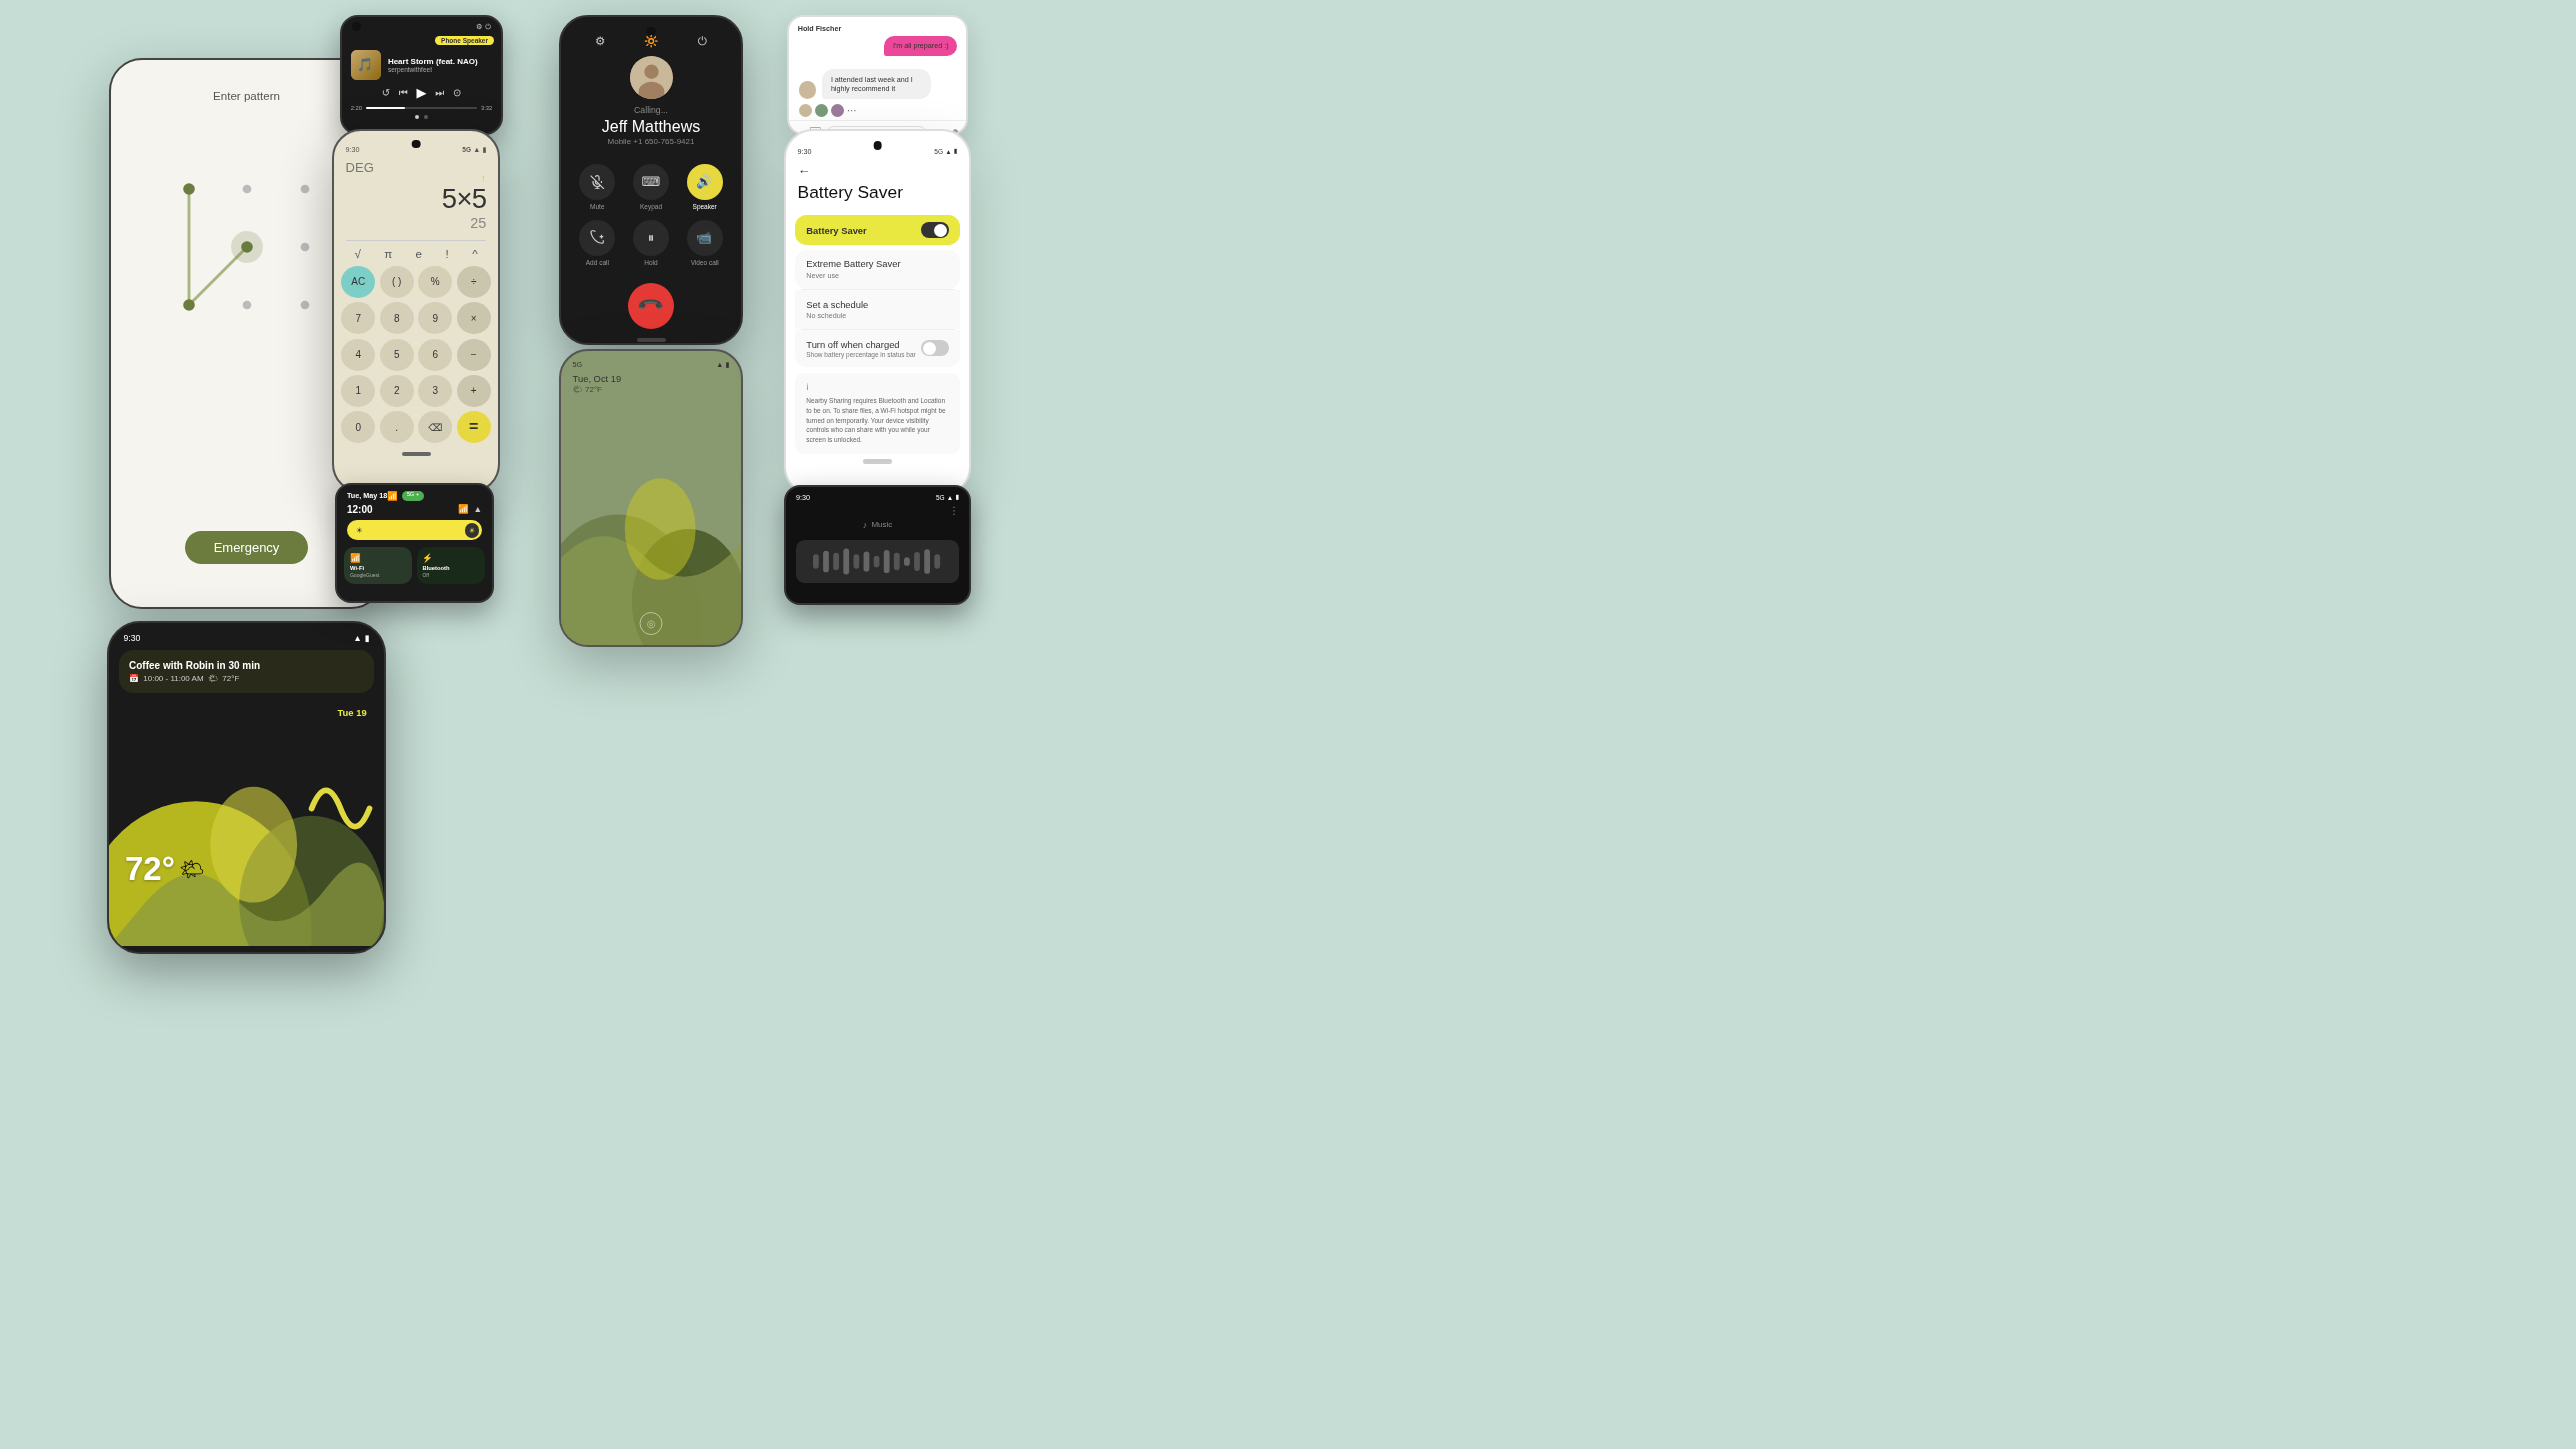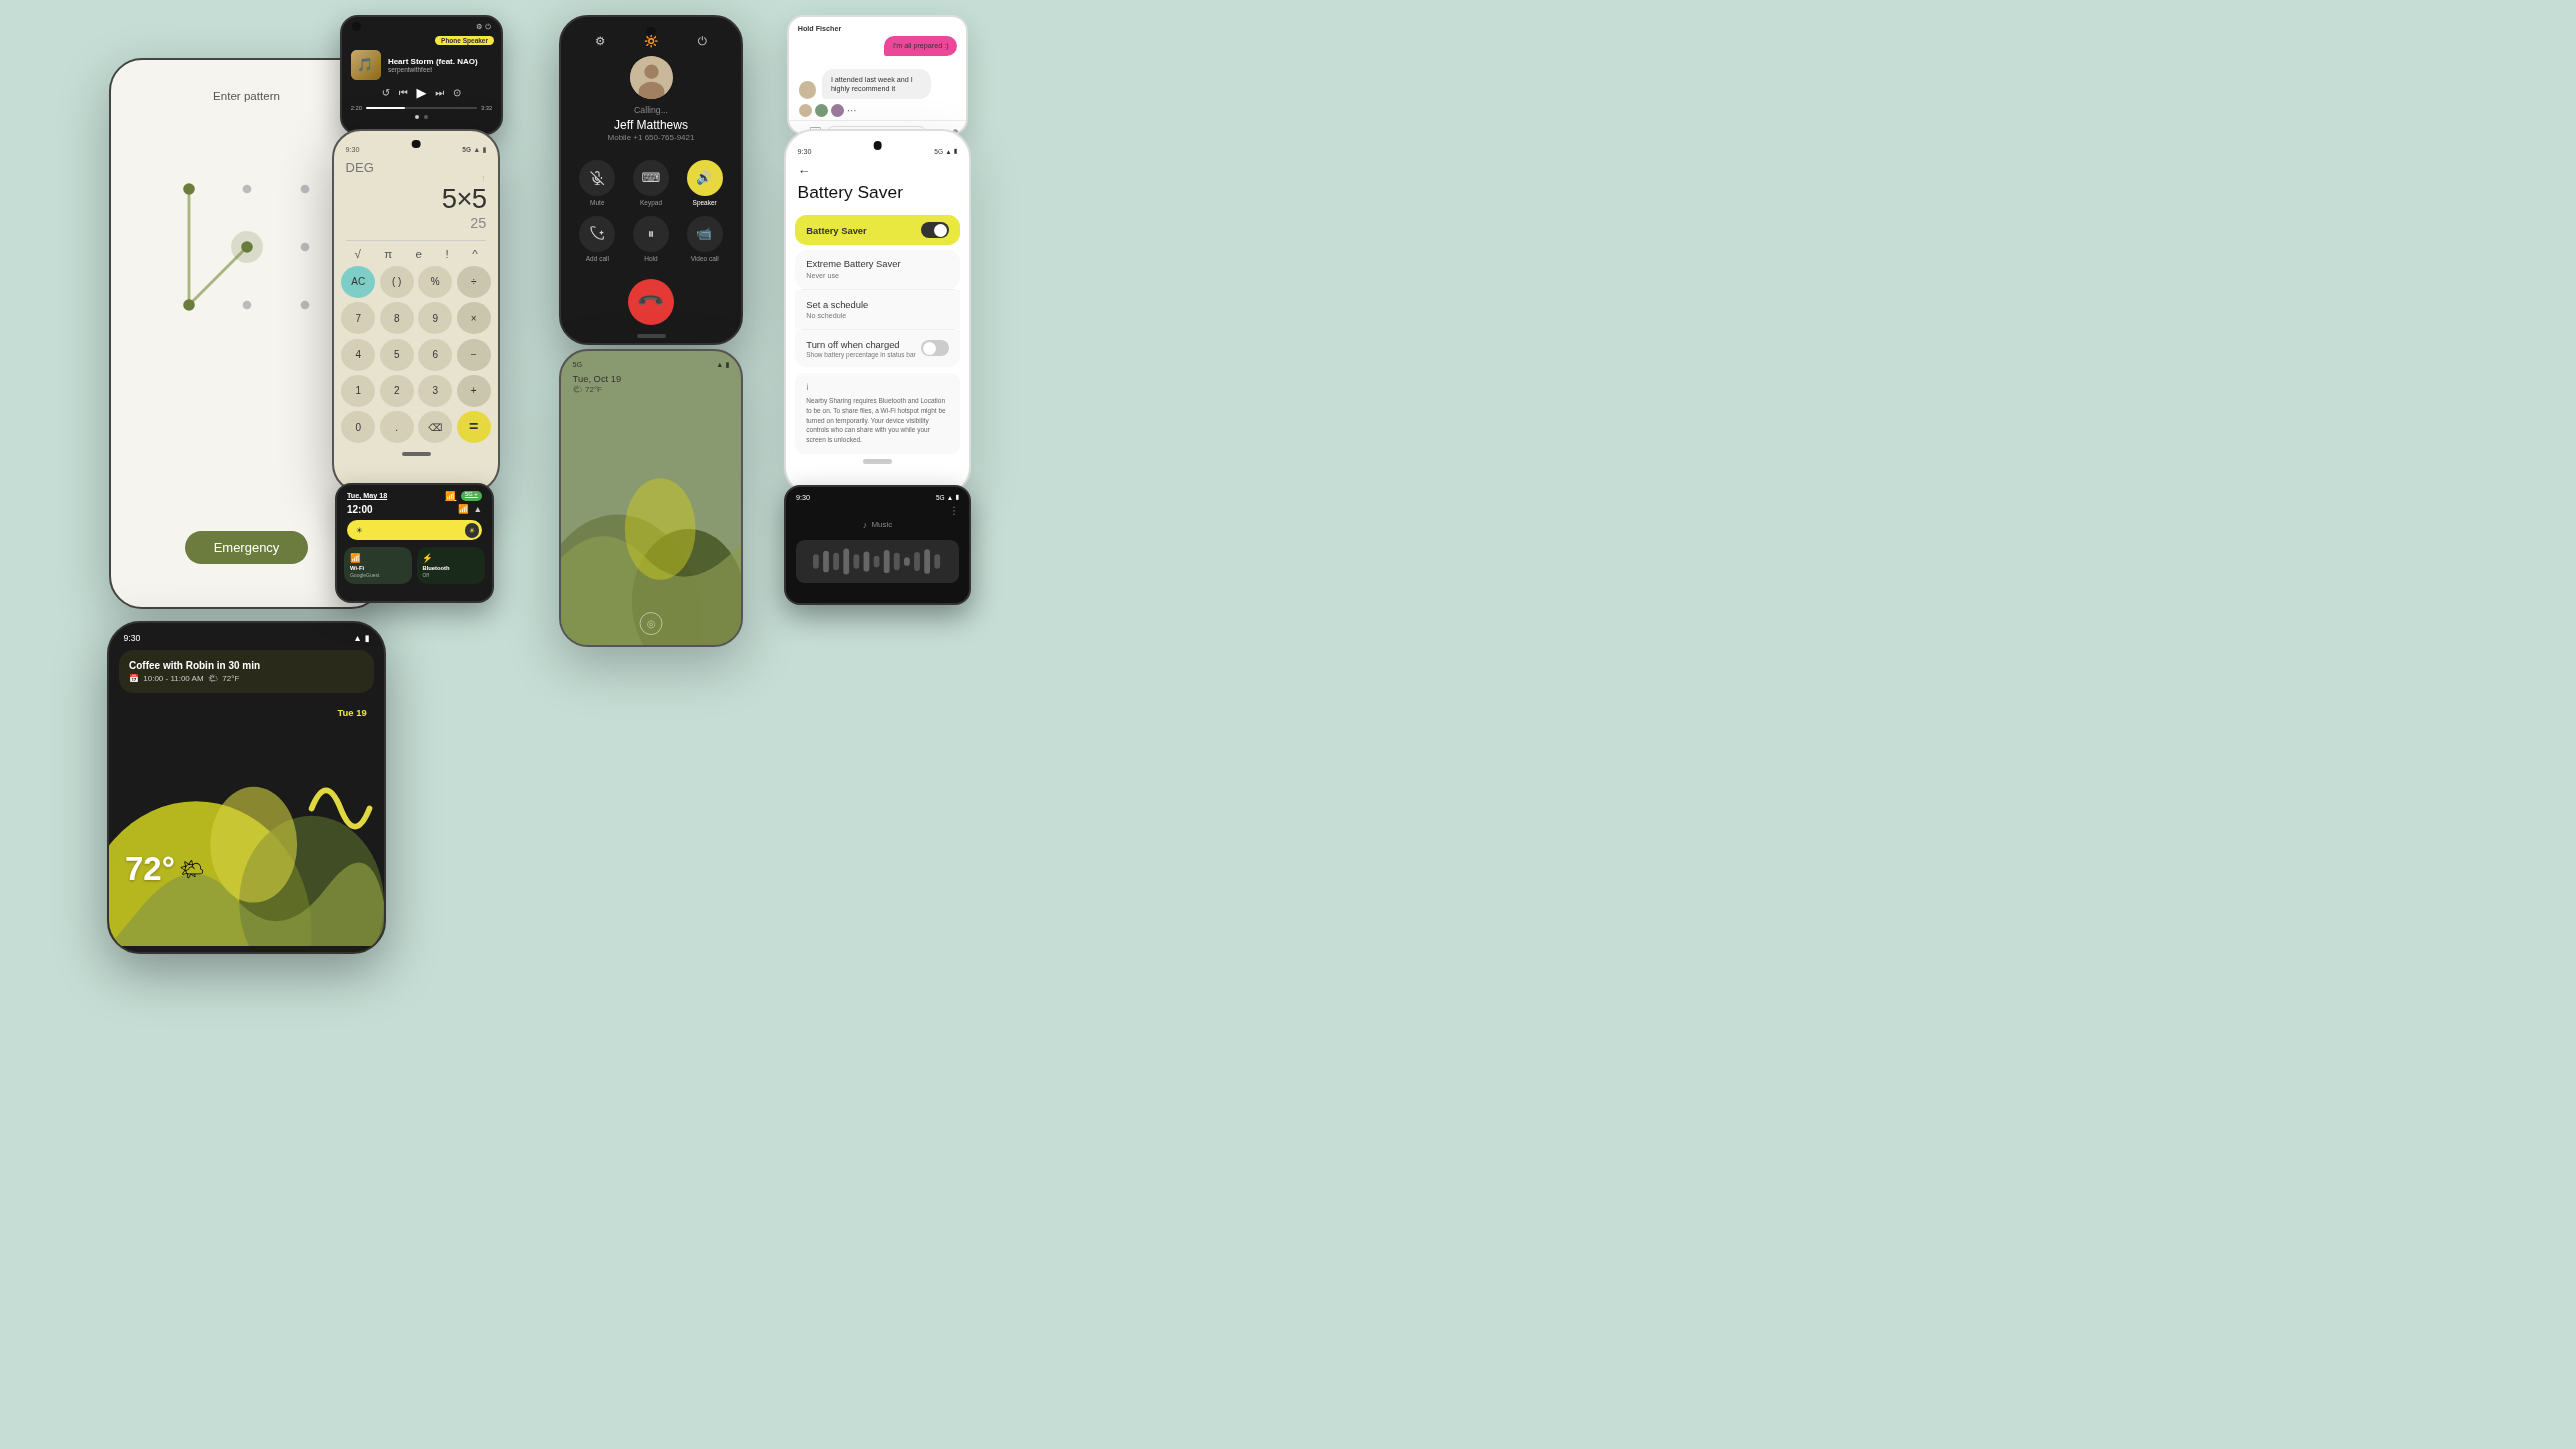--- a/index.html
+++ b/index.html
@@ -258,26 +258,25 @@
       width: 159px;
       height: 120px;
       background: #1a1a1a;
       border-radius: 16px;
       border: 2.2px solid #333;
       box-shadow: 0 11px 29px rgba(0,0,0,0.35);
       overflow: hidden;
     }
     .p5-status {
       display: flex;
-      justify-content: space-between;
+      justify-content: flex-start;
       align-items: center;
       padding: 5.8px 10px 1.4px;
       font-size: 7.2px;
       color: #fff;
-      text-decoration: underline;
     }
     .p5-date { font-size: 7.2px; color: #fff; font-weight: 600; }
     .p5-badge { background: #4caf50; color: #fff; border-radius: 5.8px; padding: 0.7px 4.3px; font-size: 5.8px; }
     .p5-time-row {
       display: flex;
       justify-content: space-between;
       align-items: center;
       padding: 1.4px 10px;
       color: #fff;
       font-size: 10px;
@@ -356,21 +355,21 @@
       height: 43px;
       border-radius: 50%;
       background: linear-gradient(135deg, #c9b99a, #9a7a5a);
       display: flex;
       align-items: center;
       justify-content: center;
       font-size: 17.4px;
       overflow: hidden;
     }
     .p6-calling { color: #888; font-size: 8.7px; margin-top: 5.8px; }
-    .p6-name { color: #fff; font-size: 12px; font-weight: 400; margin-top: 2.9px; }
+    .p6-name { color: #fff; font-size: 16px; font-weight: 400; margin-top: 2.9px; }
     .p6-number { color: #888; font-size: 8px; margin-top: 1.4px; }
     .p6-actions {
       display: grid;
       grid-template-columns: repeat(3, 1fr);
       gap: 10px;
       padding: 11.6px 14.5px 5.8px;
     }
     .p6-action {
       display: flex;
       flex-direction: column;

